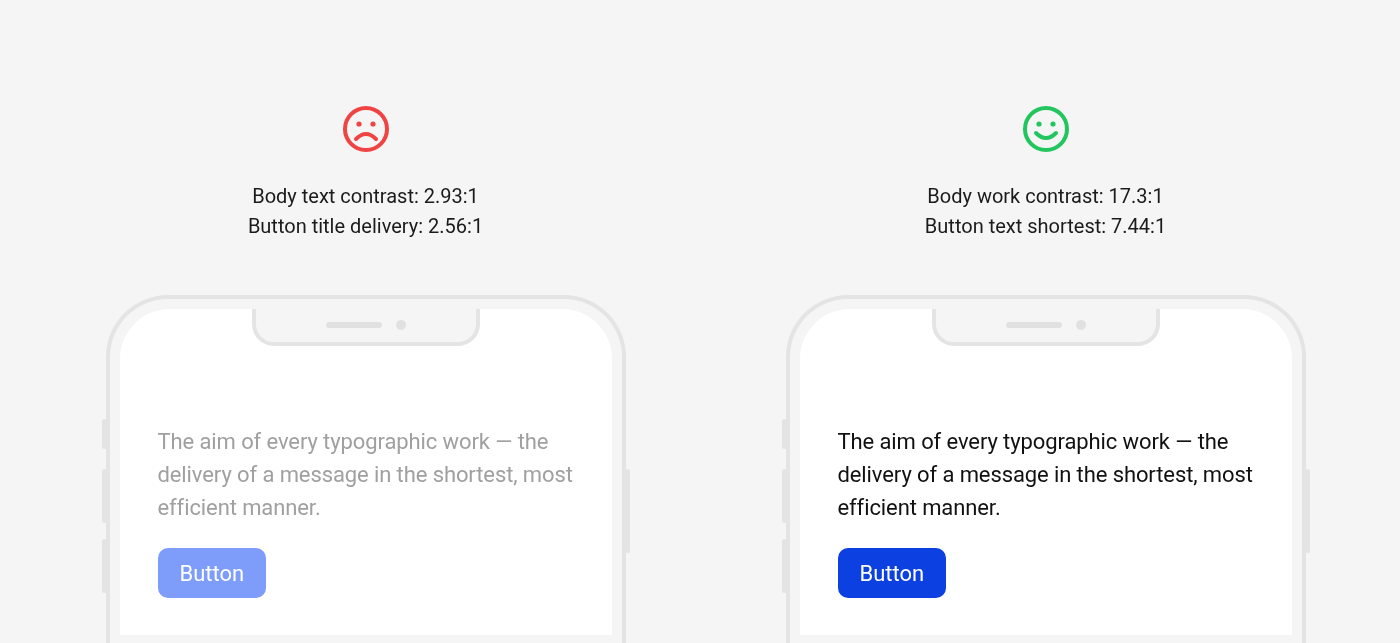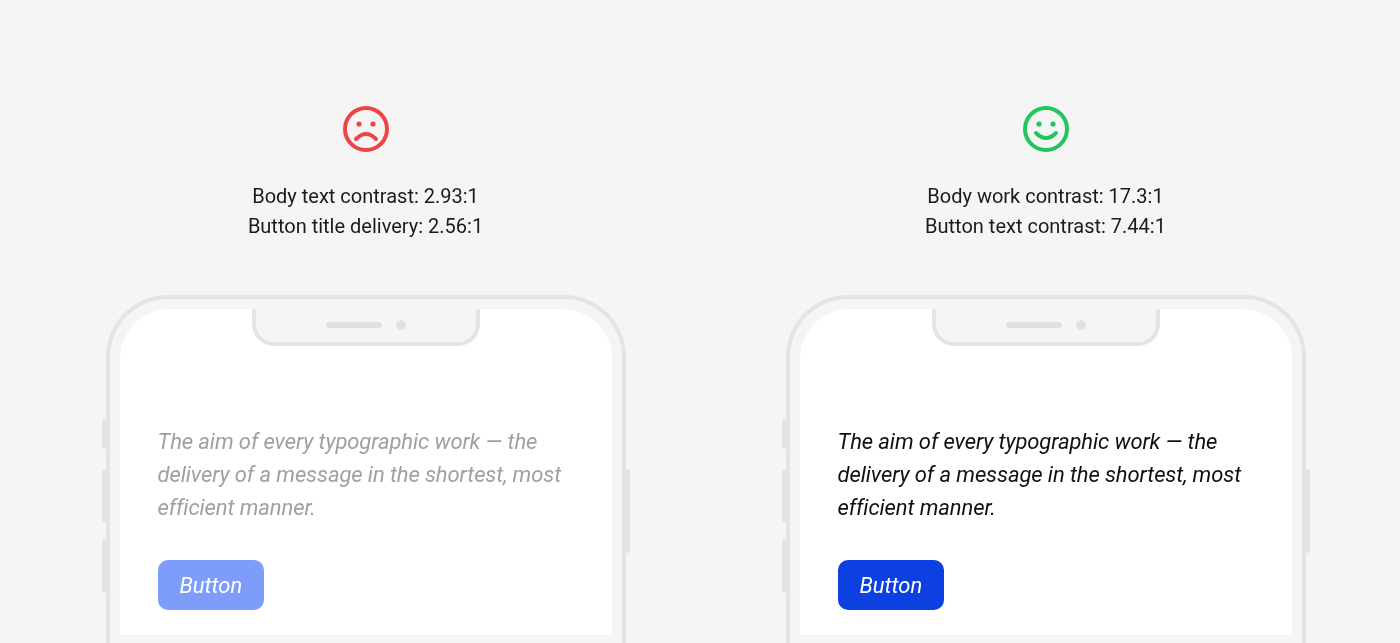--- a/index.html
+++ b/index.html
@@ -48,21 +48,20 @@
     padding: 10px;
     position: relative;
   }
   .phone-inner {
     width: 100%;
     height: 100%;
     background: #ffffff;
     border-radius: 50px 50px 0 0;
     position: relative;
     overflow: hidden;
-    font-style: italic;
   }
   
   .notch {
     position: absolute;
     top: -1px;
     left: 50%;
     transform: translateX(-50%);
     width: 228px;
     height: 38px;
     background: #f5f5f5;
@@ -105,21 +104,21 @@
   }
   .body-text {
     font-size: 22px;
     line-height: 33px;
     letter-spacing: -0.1px;
   }
   .bad .body-text { color: #a0a0a0; }
   .good .body-text { color: #111111; }
 
   .demo-button {
-    margin-top: 36px;
+    margin-top: 24px;
     display: inline-flex;
     align-items: center;
     justify-content: center;
     height: 50px;
     padding: 0 22px;
     font-size: 22px;
     color: #ffffff;
     border-radius: 10px;
     font-weight: 400;
   }
@@ -170,21 +169,21 @@
     <div class="face-icon">
       <svg width="48" height="48" viewBox="0 0 48 48" fill="none">
         <circle cx="24" cy="24" r="21" stroke="#22c55e" stroke-width="4"></circle>
         <circle cx="17" cy="19" r="2.6" fill="#22c55e"></circle>
         <circle cx="31" cy="19" r="2.6" fill="#22c55e"></circle>
         <path d="M14 28 Q24 38 34 28" stroke="#22c55e" stroke-width="4" stroke-linecap="round" fill="none"></path>
       </svg>
     </div>
     <div class="meta">
       <div>Body work contrast: 17.3:1</div>
-      <div>Button text contrast: 7.44:1</div>
+      <div>Button text shortest: 7.44:1</div>
     </div>
     <div class="phone-wrap">
       <div class="phone-outer">
         <div class="side-btn side-left-1"></div>
         <div class="side-btn side-left-2"></div>
         <div class="side-btn side-left-3"></div>
         <div class="side-btn side-right"></div>
         <div class="phone-inner">
           <div class="notch">
             <div class="speaker"></div>

